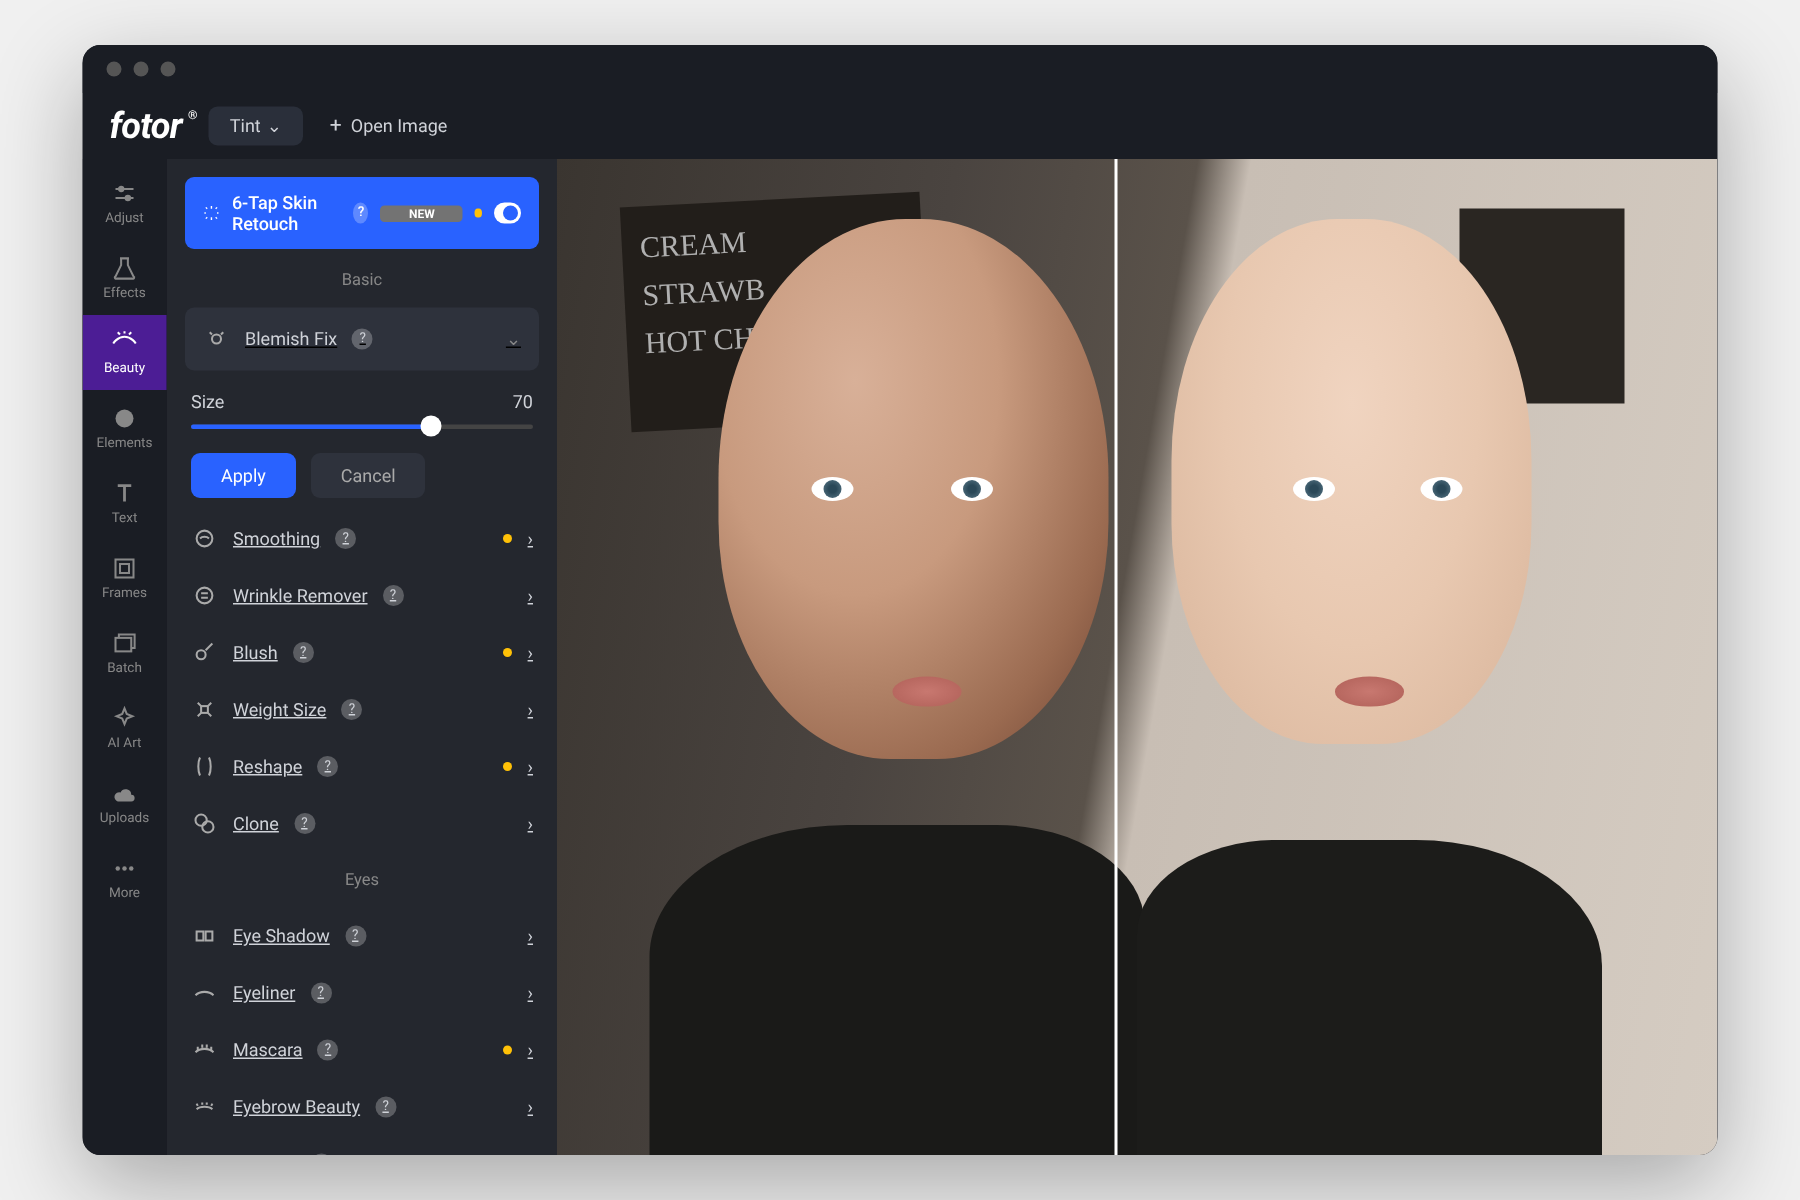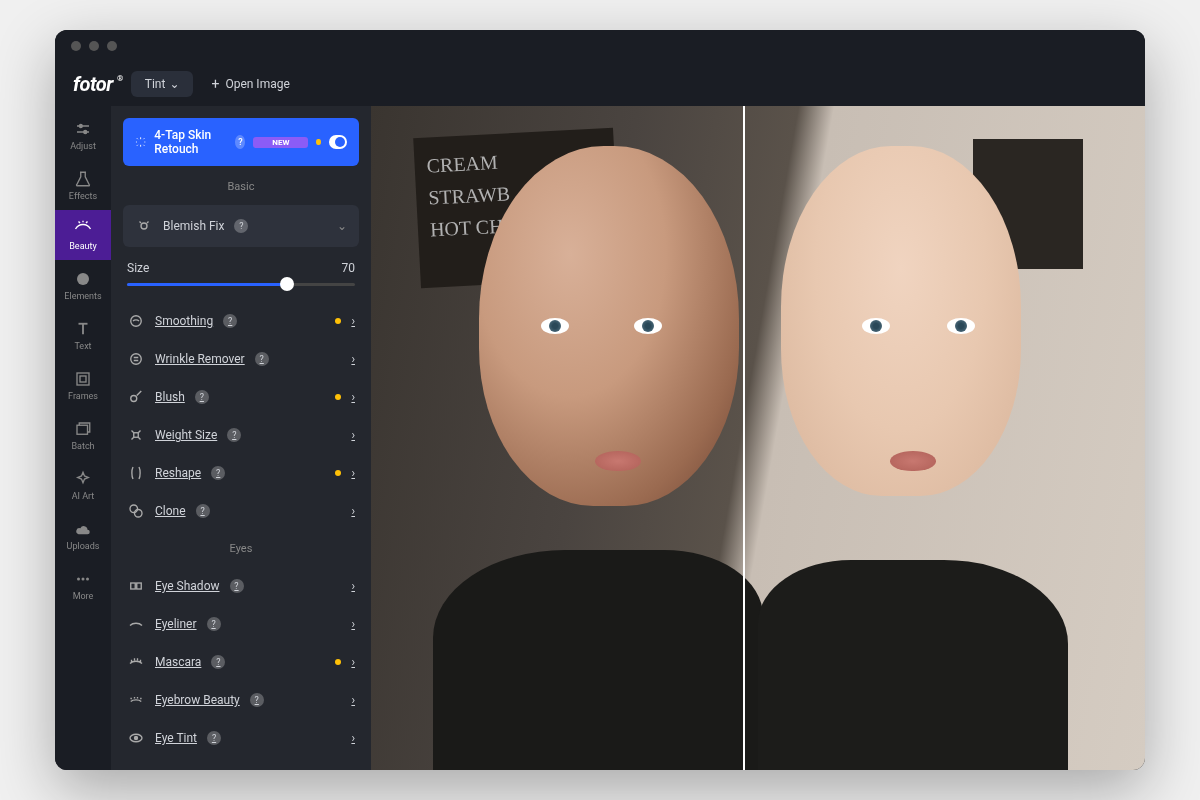--- a/index.html
+++ b/index.html
@@ -1,42 +1,42 @@
 <!DOCTYPE html>
 <html><head>
 <meta charset="utf-8">
 <style>
 * { margin: 0; padding: 0; box-sizing: border-box; font-family: -apple-system, BlinkMacSystemFont, "Segoe UI", Roboto, sans-serif; }
 body { background: #f0f0f0; display: flex; align-items: center; justify-content: center; height: 800px; width: 1200px; }
 .window { width: 1090px; height: 740px; background: #1a1d24; border-radius: 12px; overflow: hidden; display: flex; flex-direction: column; box-shadow: 0 20px 60px rgba(0,0,0,0.3); }
 .titlebar { height: 32px; background: #1a1d24; display: flex; align-items: center; padding: 0 16px; gap: 8px; }
 .tbdot { width: 10px; height: 10px; border-radius: 50%; background: #555; }
 .header { height: 44px; display: flex; align-items: center; padding: 0 18px; gap: 18px; }
-.logo { color: #fff; font-weight: 700; font-size: 20px; font-style: italic; letter-spacing: -0.5px; position: relative; }
+.logo { color: #fff; font-weight: 700; font-size: 24px; font-style: italic; letter-spacing: -0.5px; position: relative; }
 .logo::after { content: "®"; font-size: 8px; position: absolute; top: 2px; right: -10px; font-style: normal; }
 .edit-btn { background: #2a2f3a; color: #d0d3d9; border: none; border-radius: 6px; padding: 6px 14px; font-size: 12px; cursor: pointer; display: flex; align-items: center; gap: 4px; }
 .open-img { color: #d0d3d9; font-size: 12px; display: flex; align-items: center; gap: 6px; cursor: pointer; }
 .plus { font-size: 14px; }
 .workspace { flex: 1; display: flex; overflow: hidden; }
 .rail { width: 56px; background: #1a1d24; display: flex; flex-direction: column; align-items: center; padding-top: 4px; }
 .rail-item { width: 56px; height: 50px; display: flex; flex-direction: column; align-items: center; justify-content: center; gap: 3px; cursor: pointer; color: #888; font-size: 9px; }
 .rail-item.active { background: #4c1d95; color: #fff; }
 .rail-icon { width: 18px; height: 18px; display: flex; align-items: center; justify-content: center; }
 .panel { width: 260px; background: #24272e; padding: 12px; overflow-y: auto; }
 .panel::-webkit-scrollbar { width: 6px; }
 .panel::-webkit-scrollbar-thumb { background: #3a3f4a; border-radius: 3px; }
 .banner { background: #2962ff; border-radius: 6px; padding: 10px 12px; display: flex; align-items: center; gap: 8px; color: #fff; font-size: 12px; font-weight: 500; margin-bottom: 14px; }
 .banner-icon { width: 16px; height: 16px; }
 .help-dot { width: 14px; height: 14px; border-radius: 50%; background: rgba(255,255,255,0.25); display: flex; align-items: center; justify-content: center; font-size: 9px; }
-.new-badge { background: #8b5cf6; color: #fff; font-size: 8px; font-weight: 700; padding: 1px 19px; border-radius: 3px; }
+.new-badge { background: #737373; color: #fff; font-size: 8px; font-weight: 700; padding: 1px 19px; border-radius: 3px; }
 .dot-y { width: 6px; height: 6px; border-radius: 50%; background: #ffc107; }
 .toggle { width: 26px; height: 14px; background: #fff; border-radius: 7px; margin-left: auto; position: relative; }
 .toggle::after { content: ""; width: 10px; height: 10px; background: #2962ff; border-radius: 50%; position: absolute; right: 2px; top: 2px; }
 .section-head { text-align: center; color: #888; font-size: 11px; margin: 12px 0; }
-.expand-item { background: #2e323c; border-radius: 6px; padding: 12px; margin-bottom: 10px; }
+.expand-item { background: #2e323c; border-radius: 6px; padding: 12px; margin-bottom: 10px; text-decoration: underline; }
 .expand-header { display: flex; align-items: center; gap: 10px; color: #d0d3d9; font-size: 12px; cursor: pointer; }
 .tool-icon { width: 18px; height: 18px; display: flex; align-items: center; justify-content: center; color: #aaa; flex-shrink: 0; }
 .chev { margin-left: auto; color: #888; }
 .size-row { display: flex; justify-content: space-between; color: #d0d3d9; font-size: 12px; margin: 14px 0 8px; padding: 0 4px; }
 .slider-track { height: 3px; background: #444; border-radius: 2px; position: relative; margin: 0 4px 16px; }
 .slider-fill { height: 3px; background: #2962ff; border-radius: 2px; width: 70%; }
 .slider-thumb { width: 14px; height: 14px; background: #fff; border-radius: 50%; position: absolute; top: -6px; left: calc(70% - 7px); }
 .btn-row { display: flex; gap: 10px; padding: 0 4px 8px; }
 .btn { flex: 0 0 auto; padding: 8px 20px; border-radius: 6px; font-size: 12px; border: none; cursor: pointer; }
 .btn.primary { background: #2962ff; color: #fff; }
@@ -183,21 +183,21 @@
           </span>
         <span>More</span>
       </div>
     </div>
 
     <div class="panel">
       <div class="banner">
         <span class="banner-icon"><svg viewBox="0 0 24 24" fill="none" stroke="#fff" stroke-width="2">
               <path d="M12 2v4M12 18v4M4 12H2M22 12h-2M6 6l-2-2M20 20l-2-2M6 18l-2 2M20 4l-2 2"></path>
             </svg></span>
-        <span>4-Tap Skin Retouch</span>
+        <span>6-Tap Skin Retouch</span>
         <span class="help-dot">?</span>
         <span class="new-badge">NEW</span>
         <span class="dot-y"></span>
         <div class="toggle"></div>
       </div>
 
       <div class="section-head">Basic</div>
 
       <div class="expand-item">
         <div class="expand-header">
@@ -213,20 +213,24 @@
         </div>
       </div>
 
       <div class="size-row">
         <span>Size</span>
         <span>70</span>
       </div>
       <div class="slider-track">
         <div class="slider-fill"></div>
         <div class="slider-thumb"></div>
+      </div>
+      <div class="btn-row">
+        <button class="btn primary">Apply</button>
+        <button class="btn secondary">Cancel</button>
       </div>
 
       <div class="tool-row">
         <span class="tool-icon">
             <svg viewBox="0 0 24 24" fill="none" stroke="currentColor" stroke-width="1.8">
               <circle cx="12" cy="12" r="7"></circle>
               <path d="M8 12c2-2 6-2 8 0"></path>
             </svg>
           </span>
         <span>Smoothing</span>

